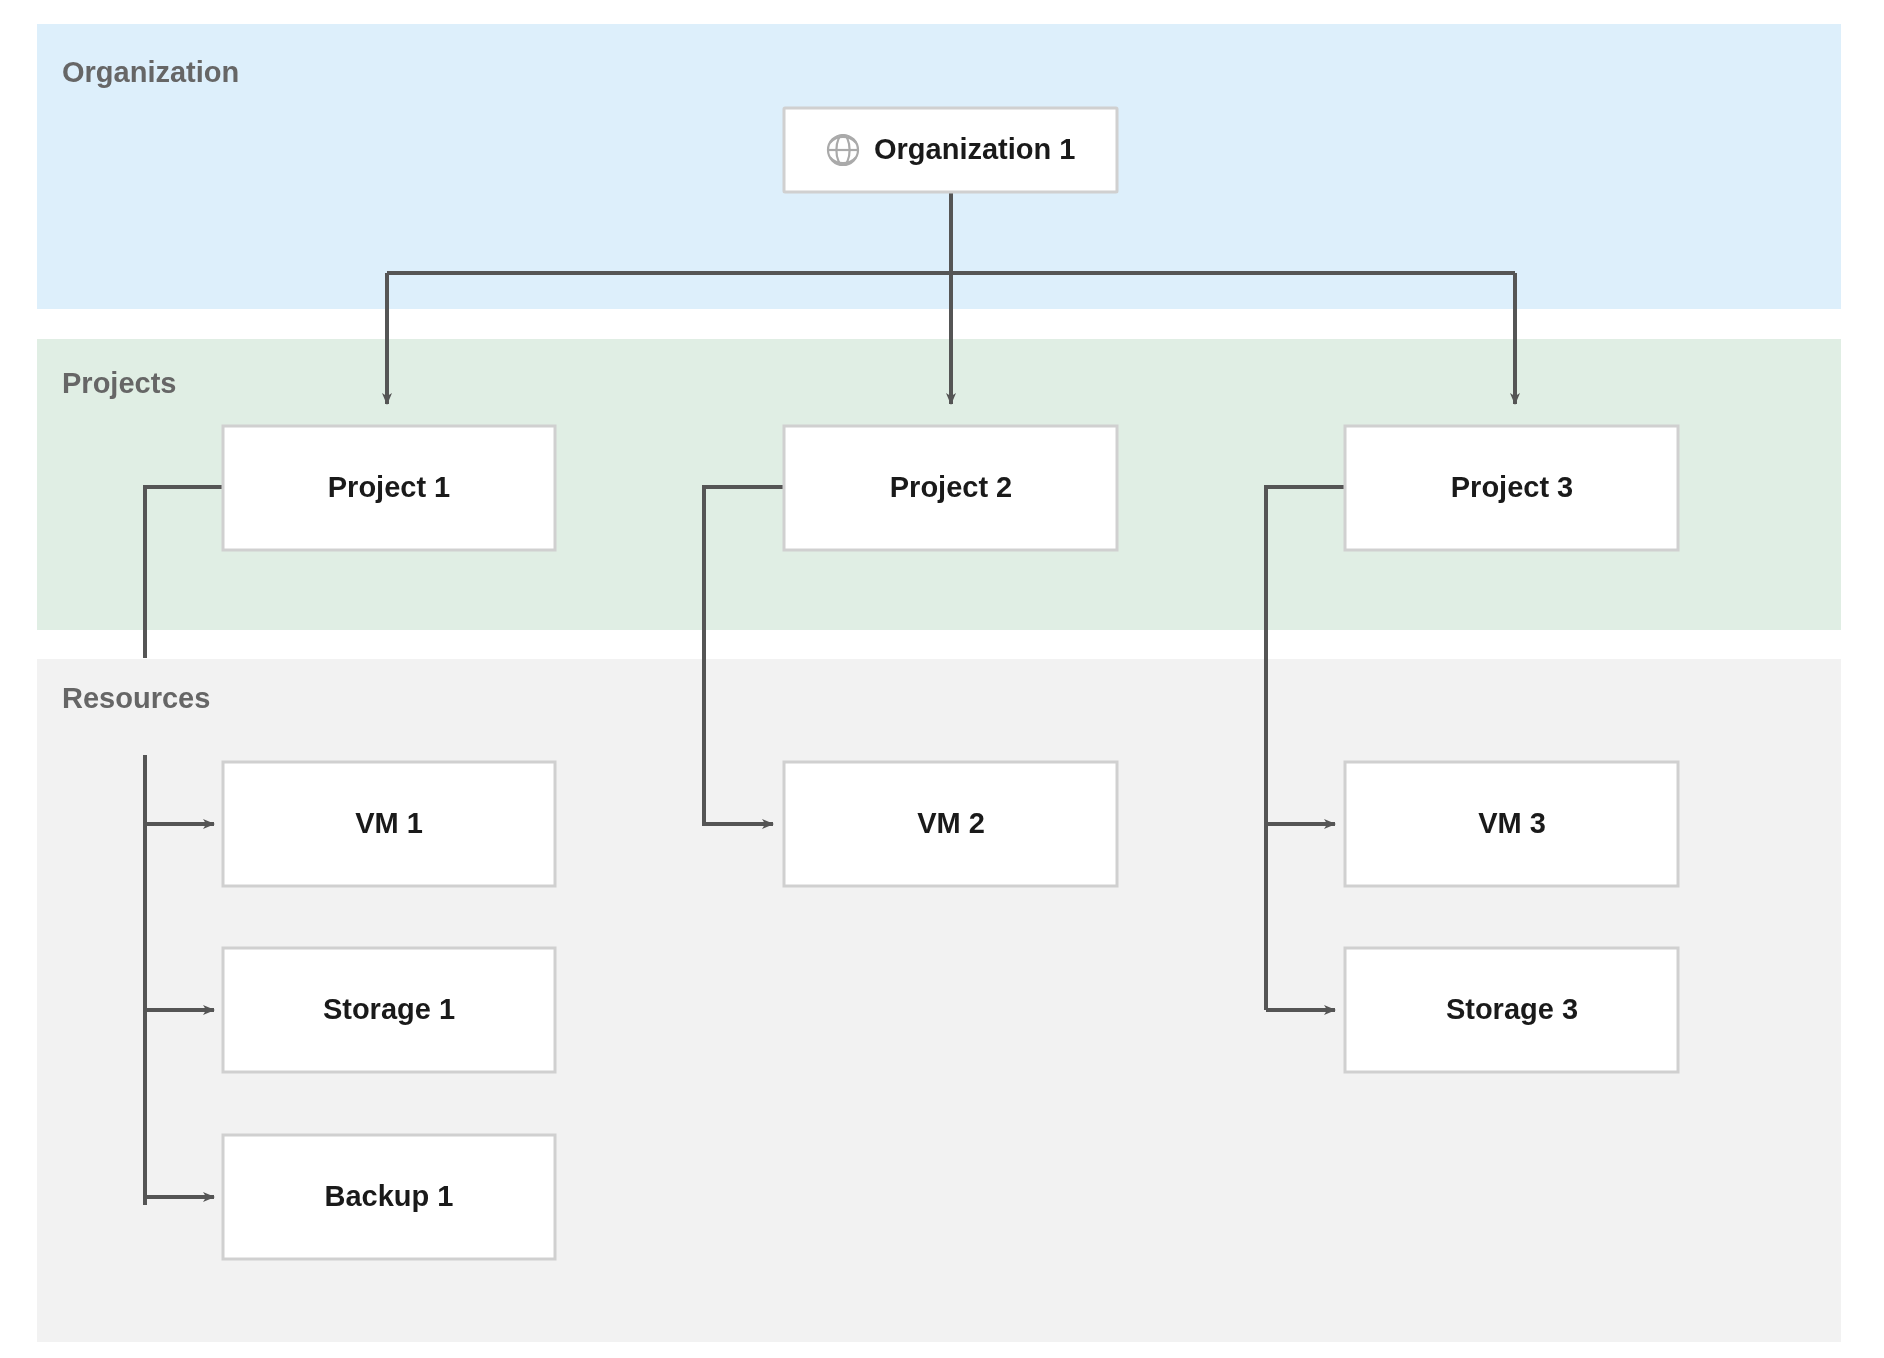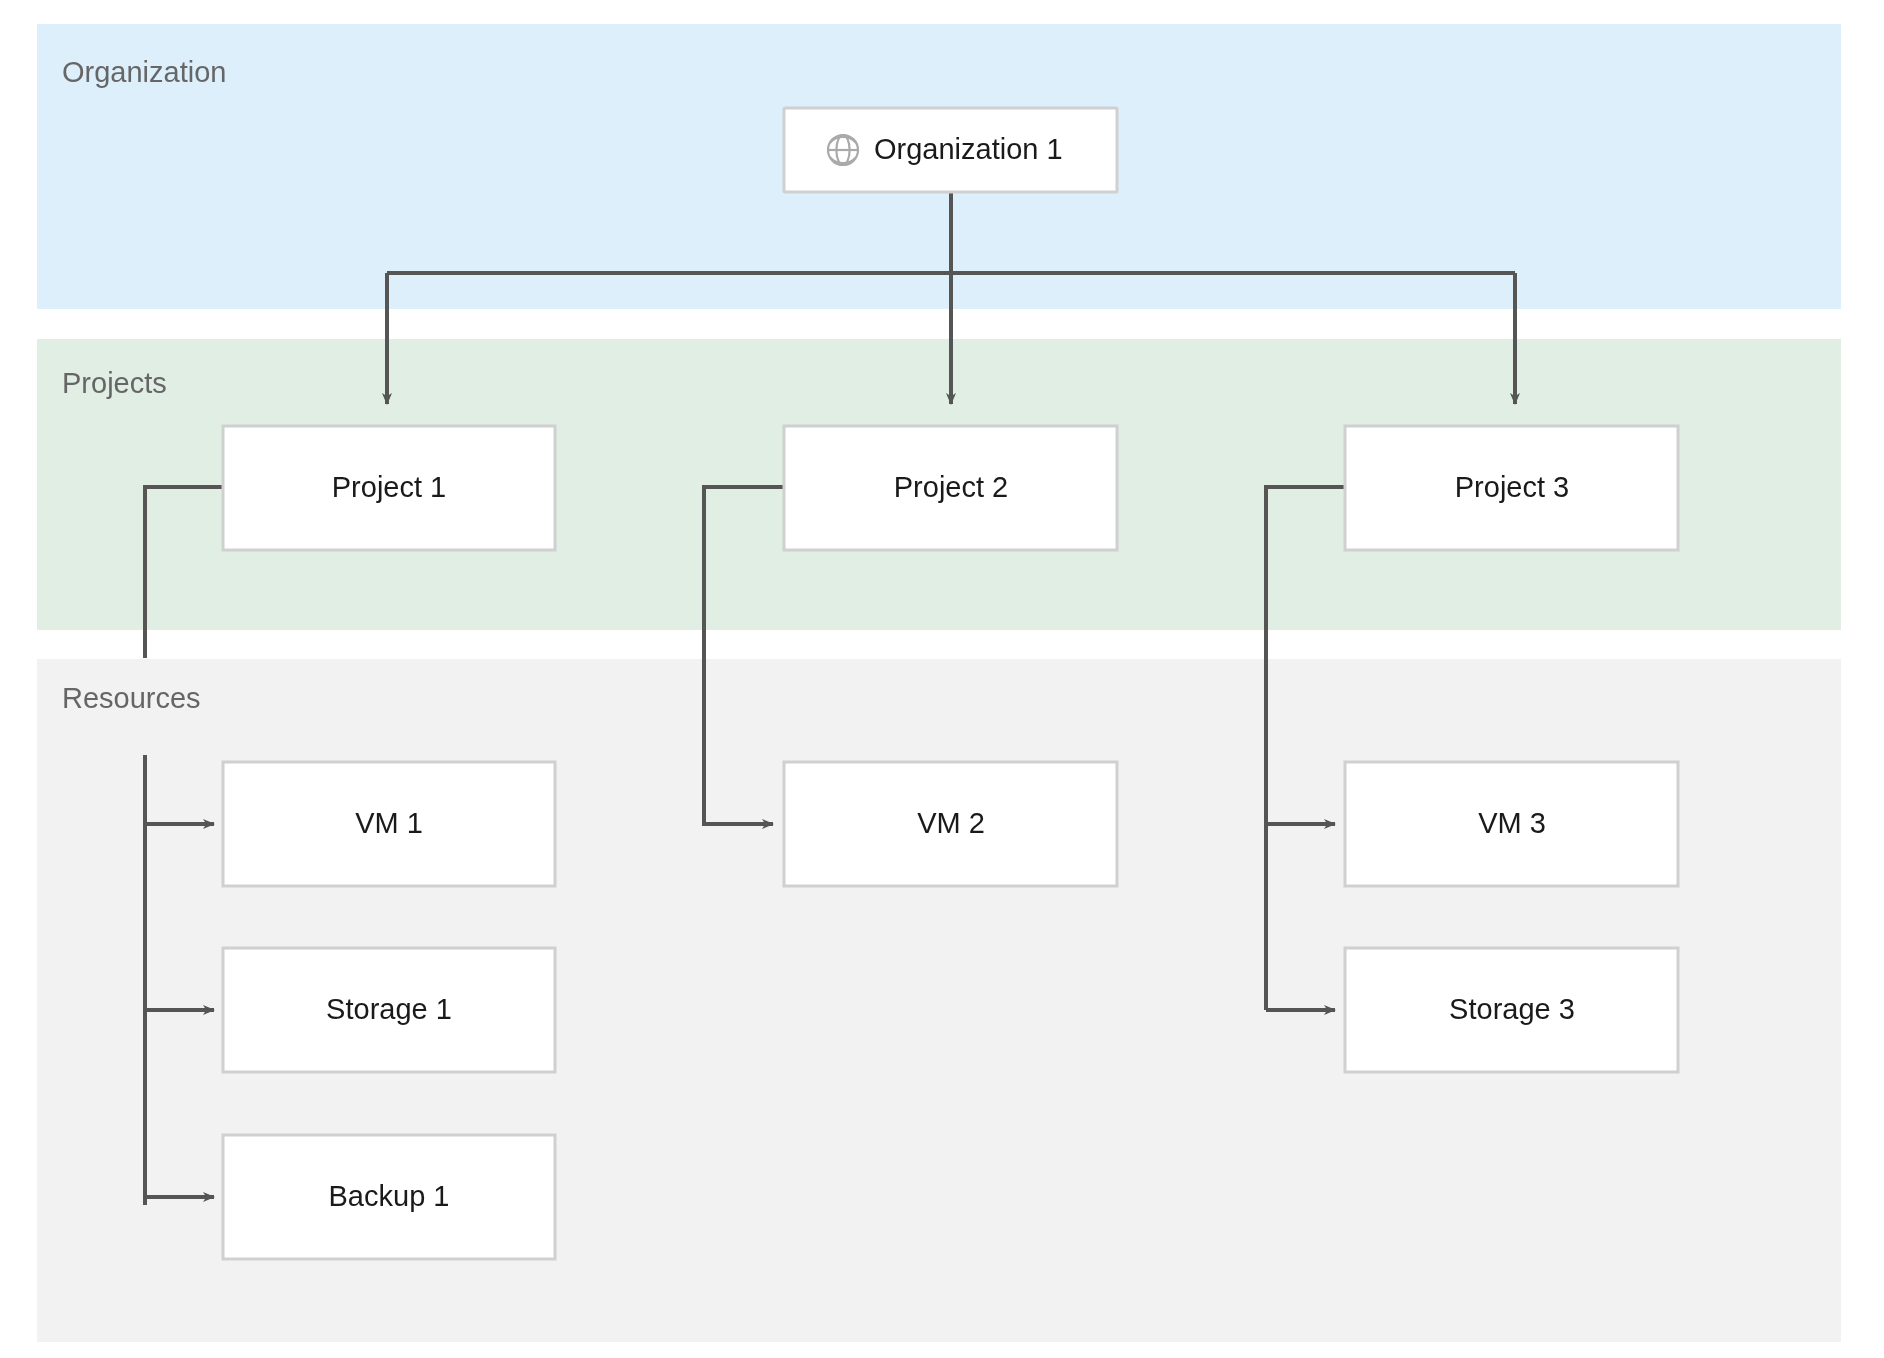--- a/index.html
+++ b/index.html
@@ -10,20 +10,21 @@
   body {
     width: 1884px;
     height: 1358px;
     font-family: "Liberation Sans", sans-serif;
     overflow: hidden;
   }
   #diagram-root {
     position: relative;
     width: 1884px;
     height: 1358px;
+    font-weight: bold;
   }
   svg.diagram {
     display: block;
     width: 1884px;
     height: 1358px;
   }
   .band-label {
     font-family: "Liberation Sans", sans-serif;
     font-size: 29px;
     fill: #666666;

